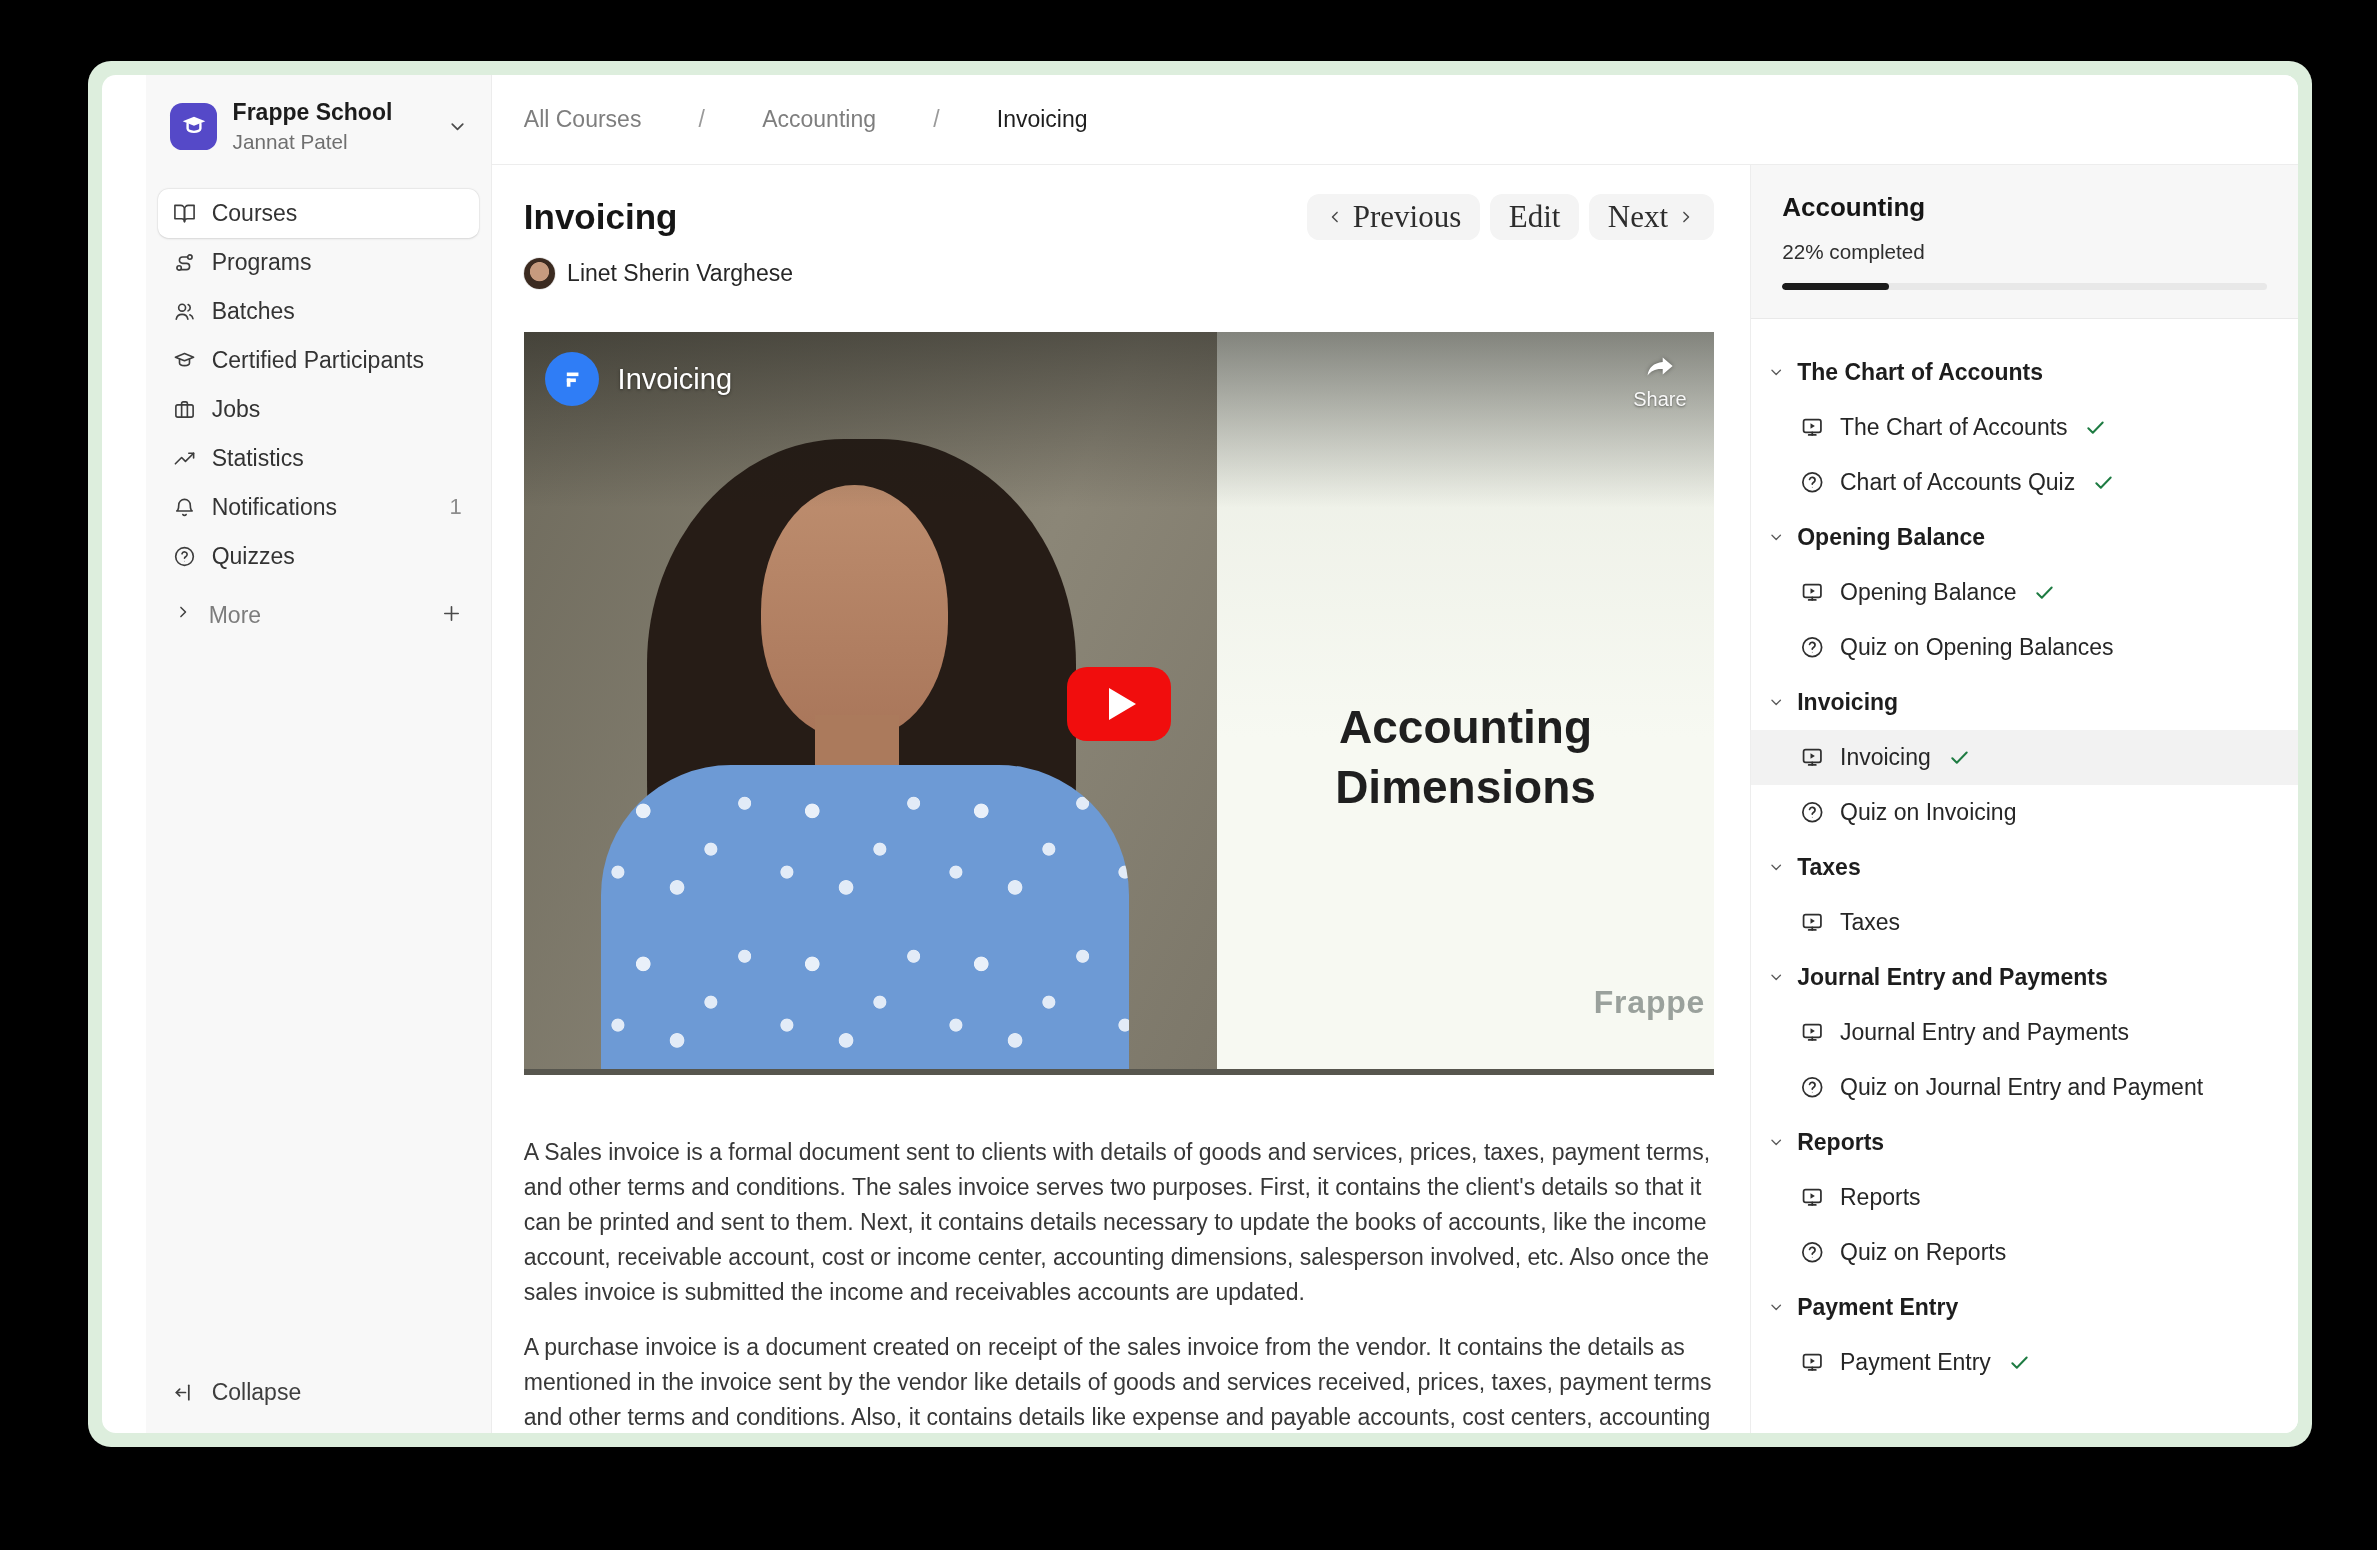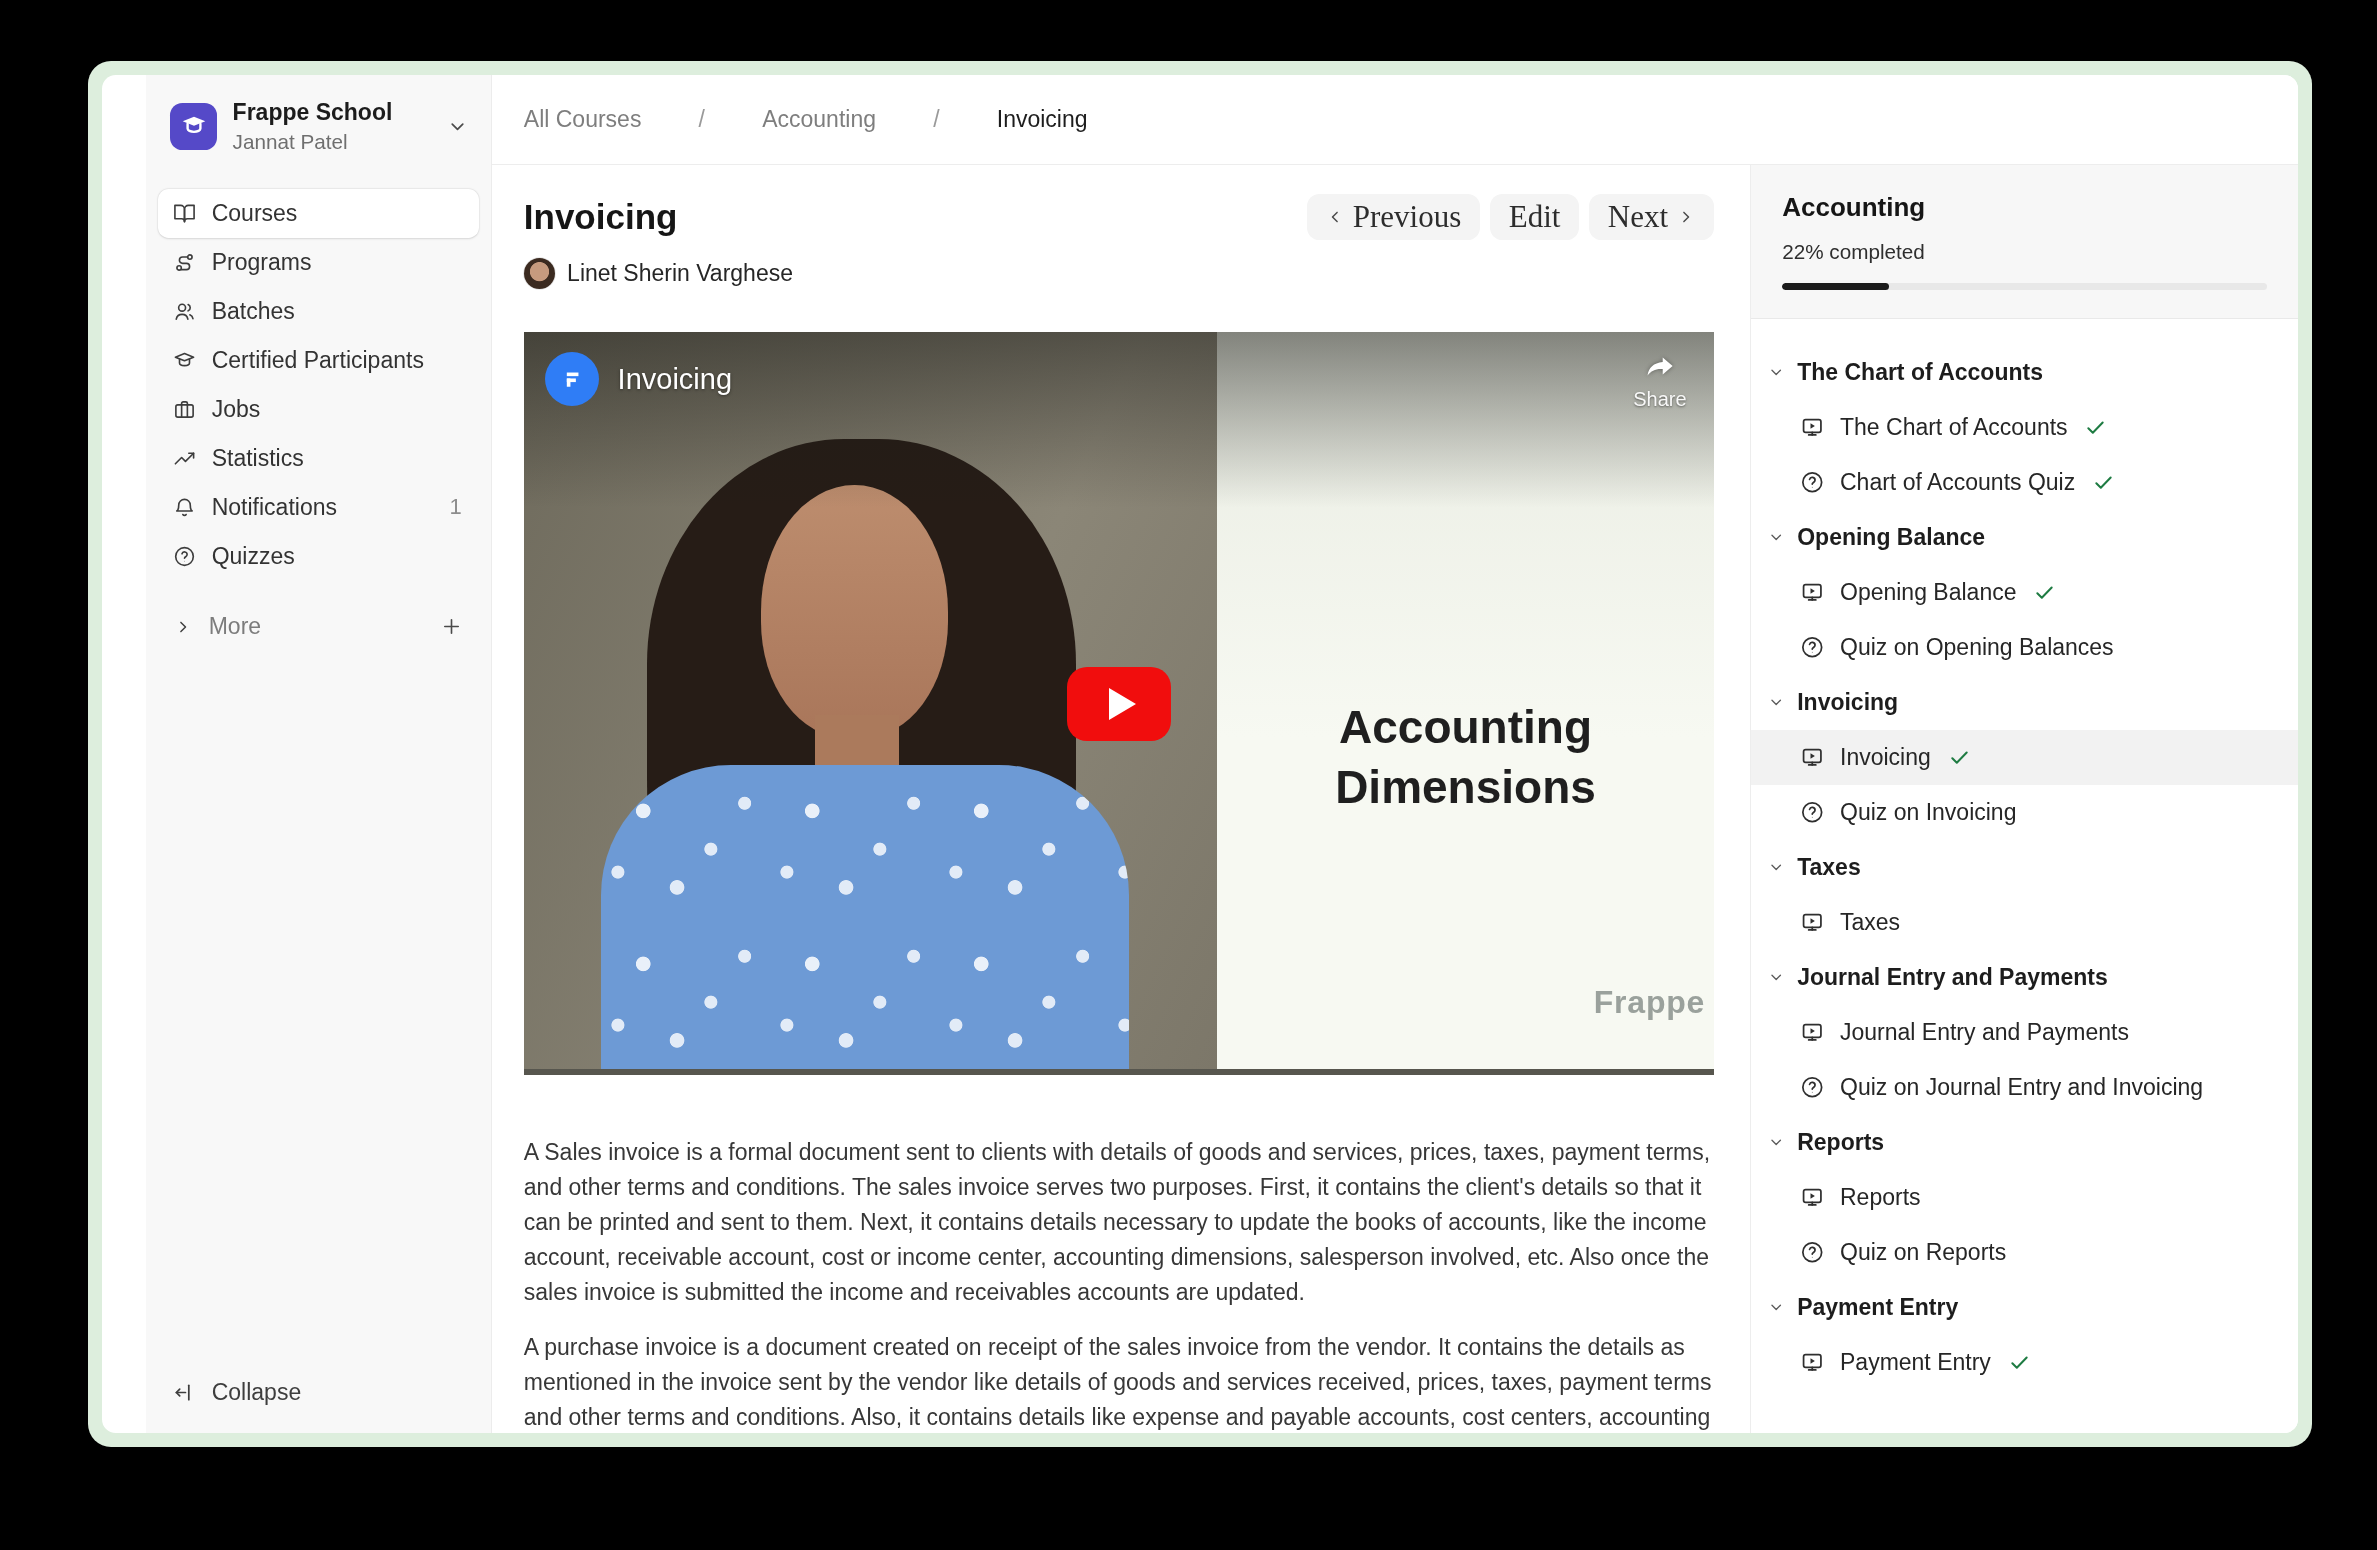--- a/index.html
+++ b/index.html
@@ -39,21 +39,21 @@
   .nav-item {
     height:49px; display:flex; align-items:center; gap:15.3px; padding:0 15.3px;
     border-radius:10.7px; color:#333; cursor:default;
   }
   .nav-item.active { background:#fff; box-shadow:0 0.8px 2.3px rgba(0,0,0,.12), 0 0 0 0.8px #f0f0f0; }
   .nav-ico { width:23px; height:23px; color:#3d3d3d; flex-shrink:0; }
   .nav-label { font-size:23px; }
   .nav-badge { margin-left:auto; color:#8d8d8d; font-size:22px; padding-right:1.5px; }
 
   .more-row {
-    margin:21.4px 12.3px 0; height:49px; display:flex; align-items:center; gap:15.3px;
+    margin:21.4px 12.3px 0; height:49px; display:flex; gap:15.3px;
     padding:0 15.3px; color:#7c7c7c; font-size:23px;
   }
   .more-chev { width:20px; height:20px; color:#3f3f3f; flex-shrink:0; }
   .more-plus { margin-left:auto; width:23px; height:23px; color:#4a4a4a; }
 
   .collapse-row {
     margin-top:auto; padding:0 27.6px 27.6px; display:flex; gap:15.3px; align-items:center;
     font-size:23px; color:#3e3e3e;
   }
   .collapse-row svg { width:23px; height:23px; color:#3e3e3e; flex-shrink:0; }
@@ -507,21 +507,21 @@
                 </svg>
     <span class="item-label">Journal Entry and Payments</span>
 
   </div>
   <div class="item-row">
     <svg class="item-ico" viewBox="0 0 24 24" fill="none" stroke="currentColor" stroke-width="1.7" stroke-linecap="round" stroke-linejoin="round">
                   <circle cx="12" cy="12" r="9.2"></circle>
                   <path d="M9.4 9.2a2.7 2.7 0 0 1 5.3.9c0 1.8-2.7 2.4-2.7 3.7"></path>
                   <circle cx="12" cy="16.9" r=".4" fill="currentColor" stroke="none"></circle>
                 </svg>
-    <span class="item-label">Quiz on Journal Entry and Invoicing</span>
+    <span class="item-label">Quiz on Journal Entry and Payment</span>
 
   </div>
   <div class="sec-row">
     <svg class="sec-chev" viewBox="0 0 24 24" fill="none" stroke="currentColor" stroke-width="1.7" stroke-linecap="round" stroke-linejoin="round">
                   <path d="M6.5 9.5 12 15l5.5-5.5"></path>
                 </svg>
     <span class="sec-title">Reports</span>
   </div>
 
   <div class="item-row">

